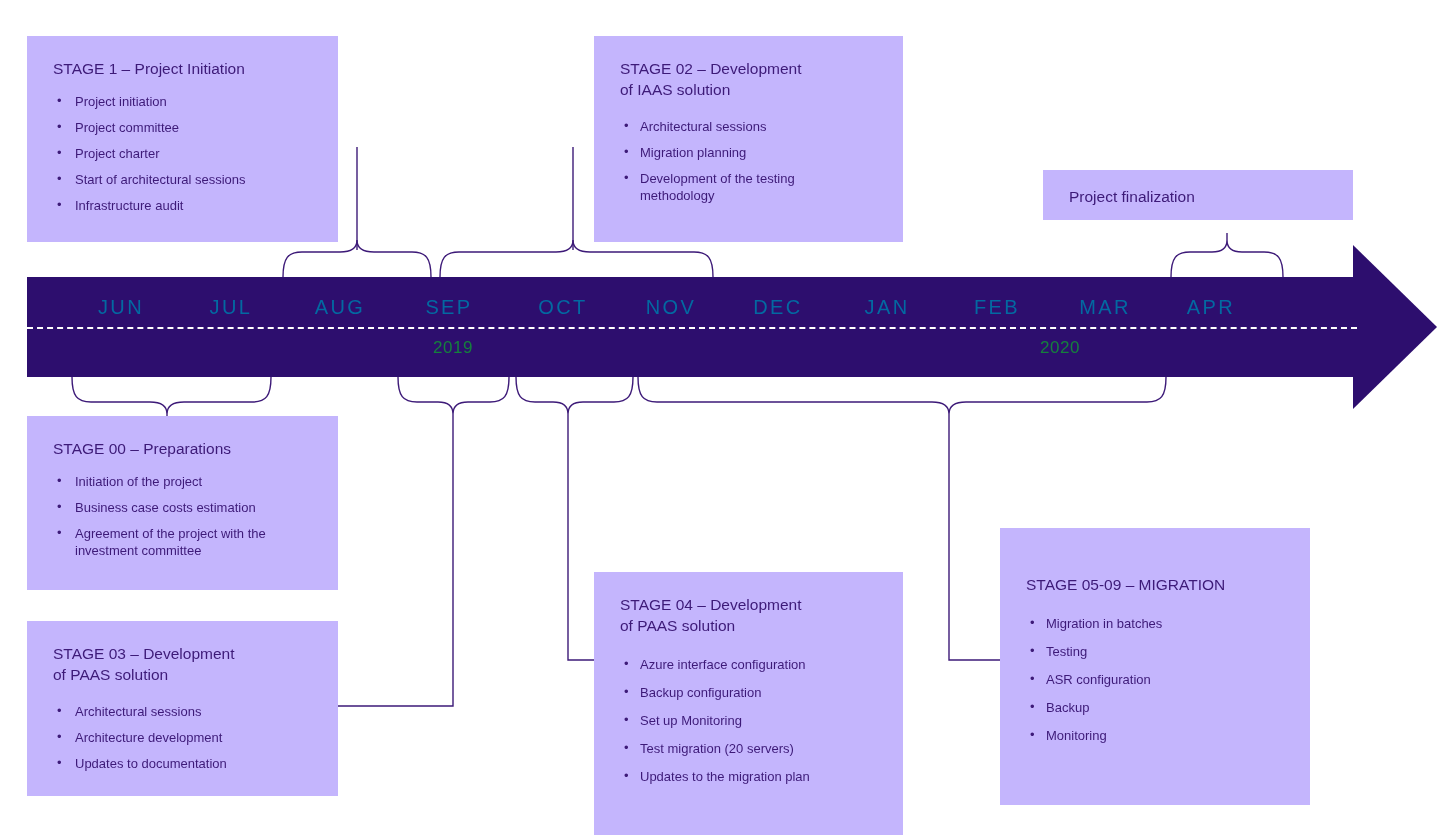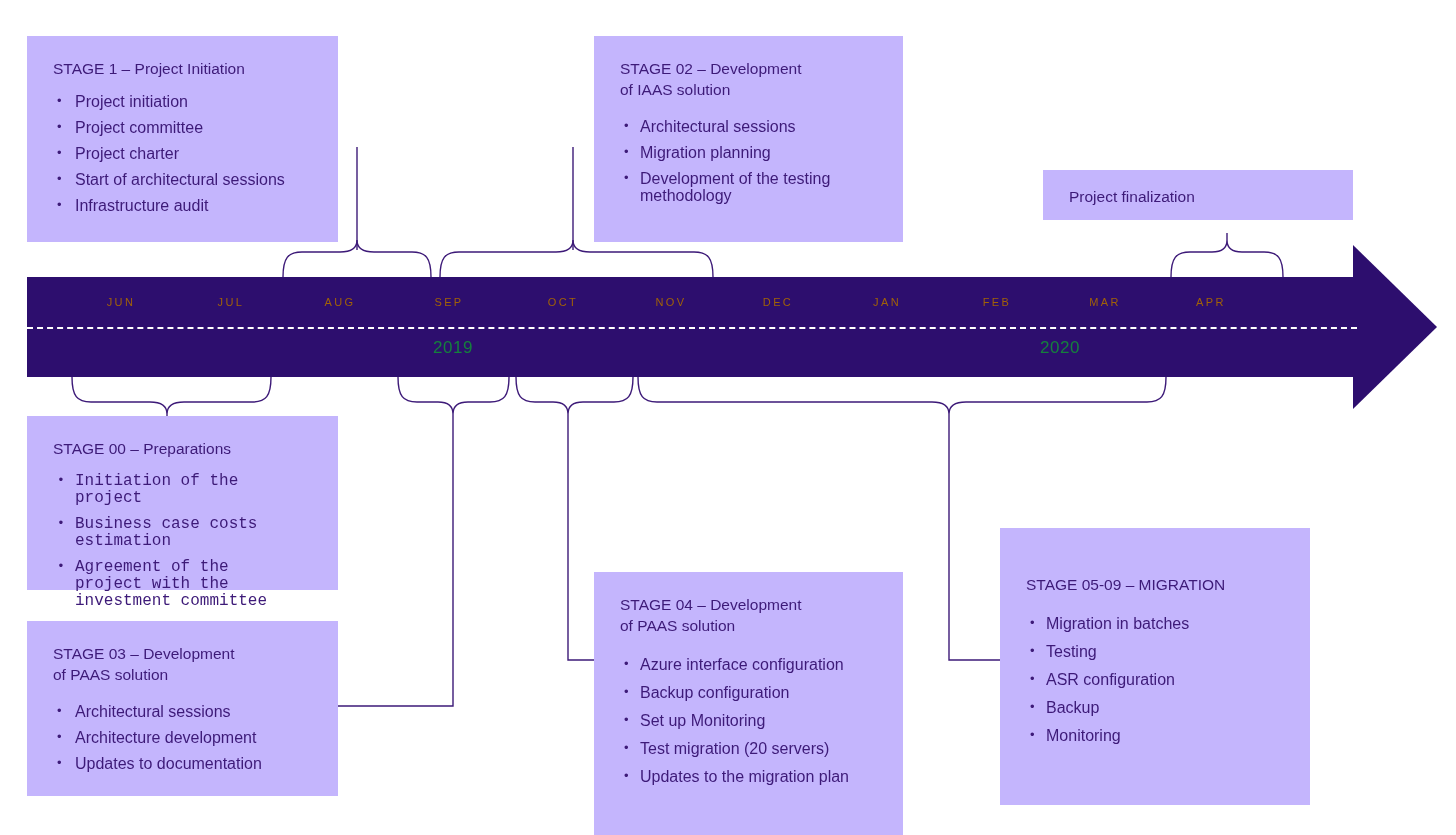--- a/index.html
+++ b/index.html
@@ -36,21 +36,21 @@
     margin-bottom: 0;
   }
   .bullets {
     list-style: none;
     margin: 0;
     padding: 0;
   }
   .bullets li {
     position: relative;
     color: #3d1a78;
-    font-size: 16px;
+    font-size: 13px;
     line-height: 17px;
     padding-left: 22px;
     margin-bottom: 9px;
   }
   .bullets li:last-child {
     margin-bottom: 0;
   }
   .bullets li::before {
     content: "\2022";
     position: absolute;
@@ -74,22 +74,22 @@
     top: 245px;
     width: 0;
     height: 0;
     border-top: 82px solid transparent;
     border-bottom: 82px solid transparent;
     border-left: 84px solid #2d0e6e;
   }
   .month {
     position: absolute;
     top: 296px;
-    color: #a16207;
-    font-size: 11px;
+    color: #0369a1;
+    font-size: 20px;
     letter-spacing: 2.4px;
     text-align: center;
     width: 110px;
     font-weight: 400;
   }
   .year {
     position: absolute;
     top: 338px;
     color: #15803d;
     font-size: 17px;
@@ -189,21 +189,21 @@
       <path d="M516,377 C516,396 521,402 535,402 L553,402 C563,402 568,406 568,414 C568,406 573,402 583,402 L614,402 C628,402 633,396 633,377" stroke="#3d1a78" stroke-width="1.4" fill="none"></path>
       <path d="M568,414 L568,660 L594,660" stroke="#3d1a78" stroke-width="1.4" fill="none"></path>
 
       <path d="M638,377 C638,396 643,402 657,402 L932,402 C944,402 949,406 949,414 C949,406 954,402 966,402 L1147,402 C1161,402 1166,396 1166,377" stroke="#3d1a78" stroke-width="1.4" fill="none"></path>
       <path d="M949,414 L949,660 L1000,660" stroke="#3d1a78" stroke-width="1.4" fill="none"></path>
     </svg>
   </div>
 
   <div class="card" style="left:27px; top:416px; width:311px; height:174px;">
     <div class="card-title">STAGE 00 – Preparations</div>
-    <ul class="bullets" style="margin-top:8px;font-family:Liberation Mono, monospace;">
+    <ul class="bullets" style="margin-top:8px;">
       <li>Initiation of the project</li>
       <li>Business case costs estimation</li>
       <li style="max-width:215px;">Agreement of the project with the investment committee</li>
     </ul>
   </div>
 
   <div class="card" style="left:27px; top:621px; width:311px; height:175px;">
     <div class="card-title">STAGE 03 – Development
 of PAAS solution</div>
     <ul class="bullets" style="margin-top:18px;">

